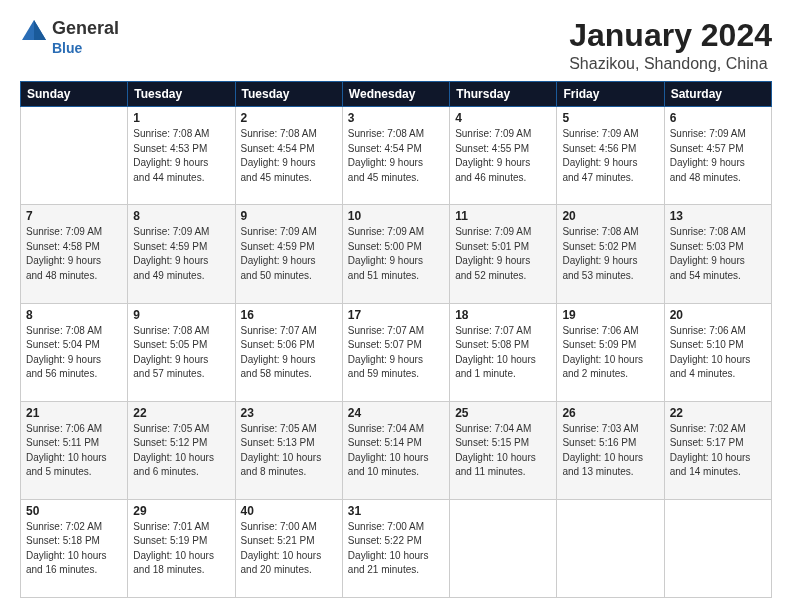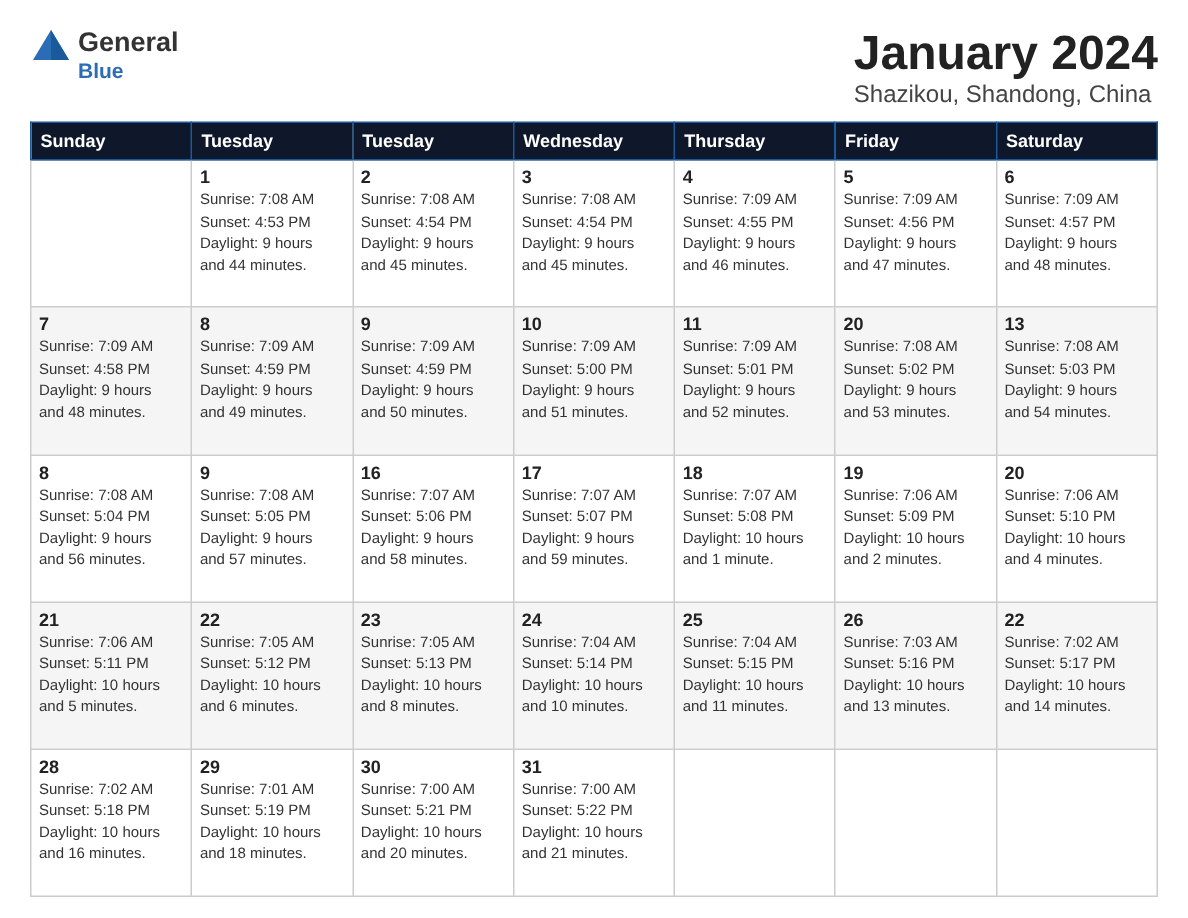--- a/index.html
+++ b/index.html
@@ -247,29 +247,29 @@
             <span class="day-num">26</span>
             <div class="day-info">Sunrise: 7:03 AM<br>Sunset: 5:16 PM<br>Daylight: 10 hours<br>and 13 minutes.</div>
           </td>
           <td>
             <span class="day-num">22</span>
             <div class="day-info">Sunrise: 7:02 AM<br>Sunset: 5:17 PM<br>Daylight: 10 hours<br>and 14 minutes.</div>
           </td>
         </tr>
         <tr>
           <td>
-            <span class="day-num">28</span>
+            <span class="day-num">50</span>
             <div class="day-info">Sunrise: 7:02 AM<br>Sunset: 5:18 PM<br>Daylight: 10 hours<br>and 16 minutes.</div>
           </td>
           <td>
             <span class="day-num">29</span>
             <div class="day-info">Sunrise: 7:01 AM<br>Sunset: 5:19 PM<br>Daylight: 10 hours<br>and 18 minutes.</div>
           </td>
           <td>
-            <span class="day-num">30</span>
+            <span class="day-num">40</span>
             <div class="day-info">Sunrise: 7:00 AM<br>Sunset: 5:21 PM<br>Daylight: 10 hours<br>and 20 minutes.</div>
           </td>
           <td>
             <span class="day-num">31</span>
             <div class="day-info">Sunrise: 7:00 AM<br>Sunset: 5:22 PM<br>Daylight: 10 hours<br>and 21 minutes.</div>
           </td>
           <td class="empty-cell"></td>
           <td class="empty-cell"></td>
           <td class="empty-cell"></td>
         </tr>

